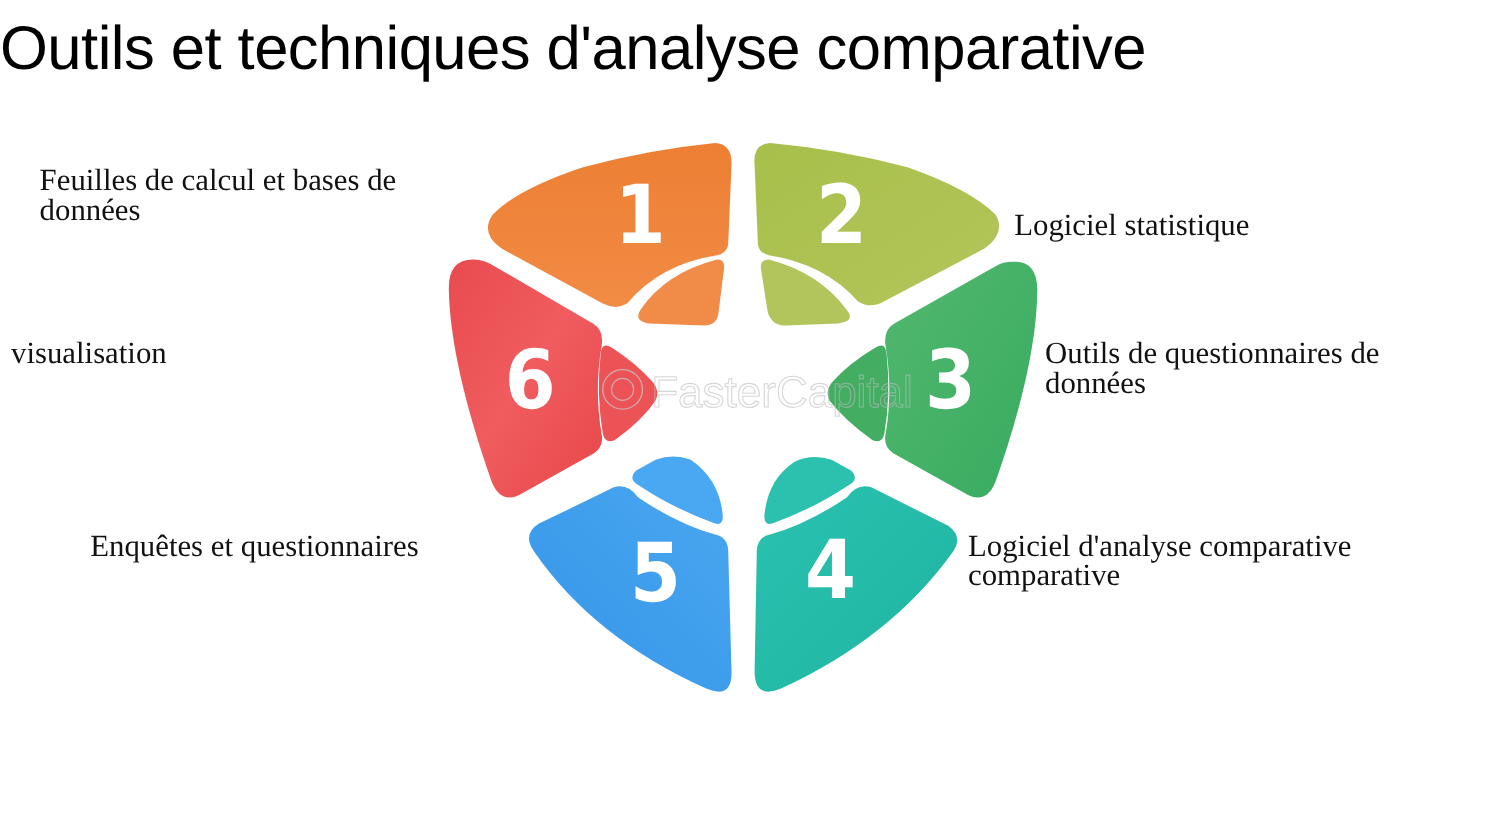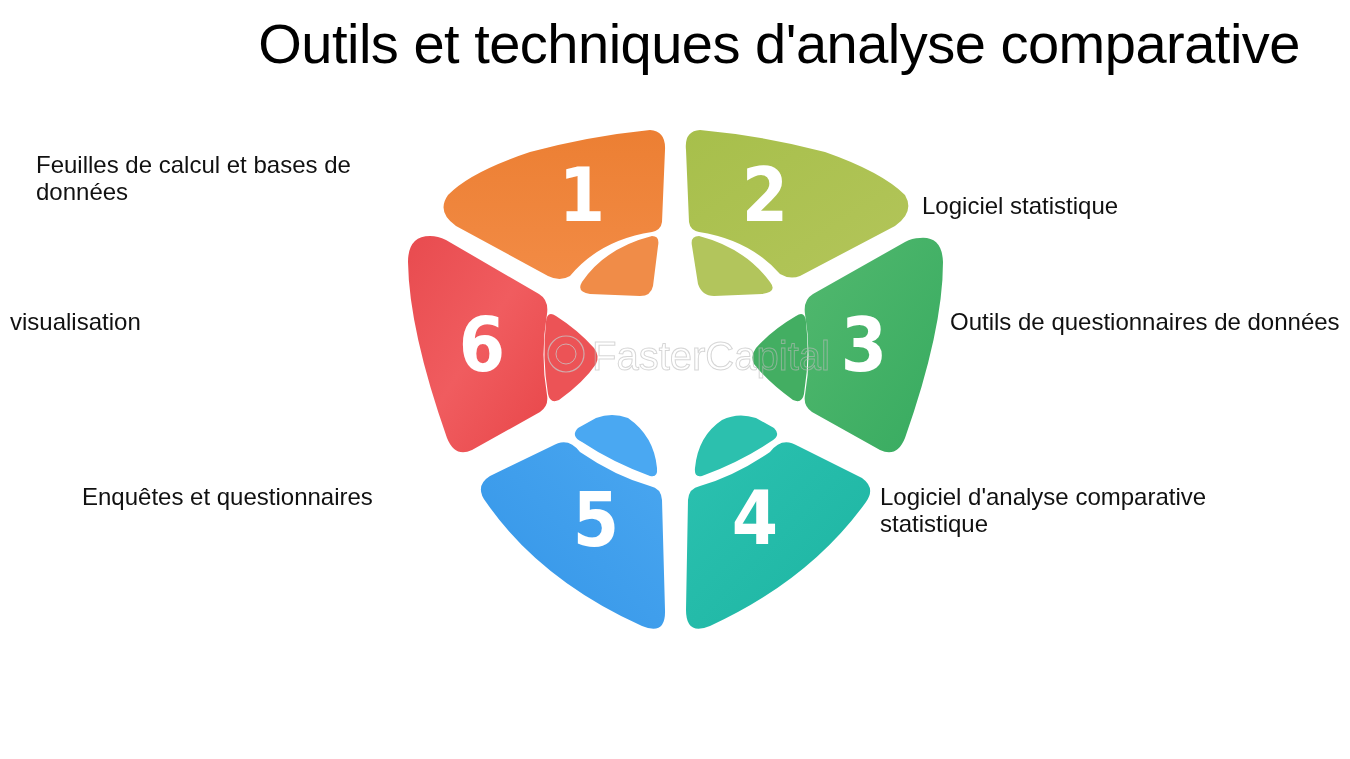--- a/index.html
+++ b/index.html
@@ -1,21 +1,21 @@
 <!DOCTYPE html>
 <html><head>
 <meta charset="utf-8">
 <style>
   html, body { margin: 0; padding: 0; background: #ffffff; }
   body { width: 1350px; height: 759px; position: relative; overflow: hidden;
          font-family: "Liberation Sans", sans-serif; }
-  .title { position: absolute; left: 0; top: 10px; width: 1300px; text-align: right;
+  .title { position: absolute; left: 0; top: 10px; width: 1300px; text-align: left;
            font-family: "Liberation Sans", sans-serif; font-size: 56px; color: #000;
            letter-spacing: -0.5px; line-height: 68px; }
-  .label { position: absolute; font-family: Liberation Sans, sans-serif; font-size: 24px;
+  .label { position: absolute; font-family: Liberation Serif, serif; font-size: 28px;
            color: #111; line-height: 27px; }
   .diagram { position: absolute; left: 0; top: 0; width: 1350px; height: 759px; }
   .num { font-family: "DejaVu Sans Condensed", "DejaVu Sans", sans-serif; font-weight: bold;
          fill: #ffffff; font-size: 74px; }
   .wm { font-family: "Liberation Sans", sans-serif; font-size: 40px; fill: none;
         stroke: #bbbbbb; stroke-width: 1; opacity: 0.8; }
 </style>
 </head>
 <body>
 
@@ -101,21 +101,21 @@
 <div class="label" style="left:922px; top:151px;margin-top:41px;">
   <div>Logiciel statistique</div>
 </div>
 
 <div class="label" style="left:950px; top:308px;">
   <div>Outils de questionnaires de données</div>
 </div>
 
 <div class="label" style="left:880px; top:483px;">
   <div>Logiciel d'analyse comparative</div>
-  <div>statistique</div>
+  <div>comparative</div>
 </div>
 
 <div class="label" style="left:82px; top:483px;">
   <div>Enquêtes et questionnaires</div>
 </div>
 
 <div class="label" style="left:10px; top:308px;">
   <div>visualisation</div>
 </div>
 

